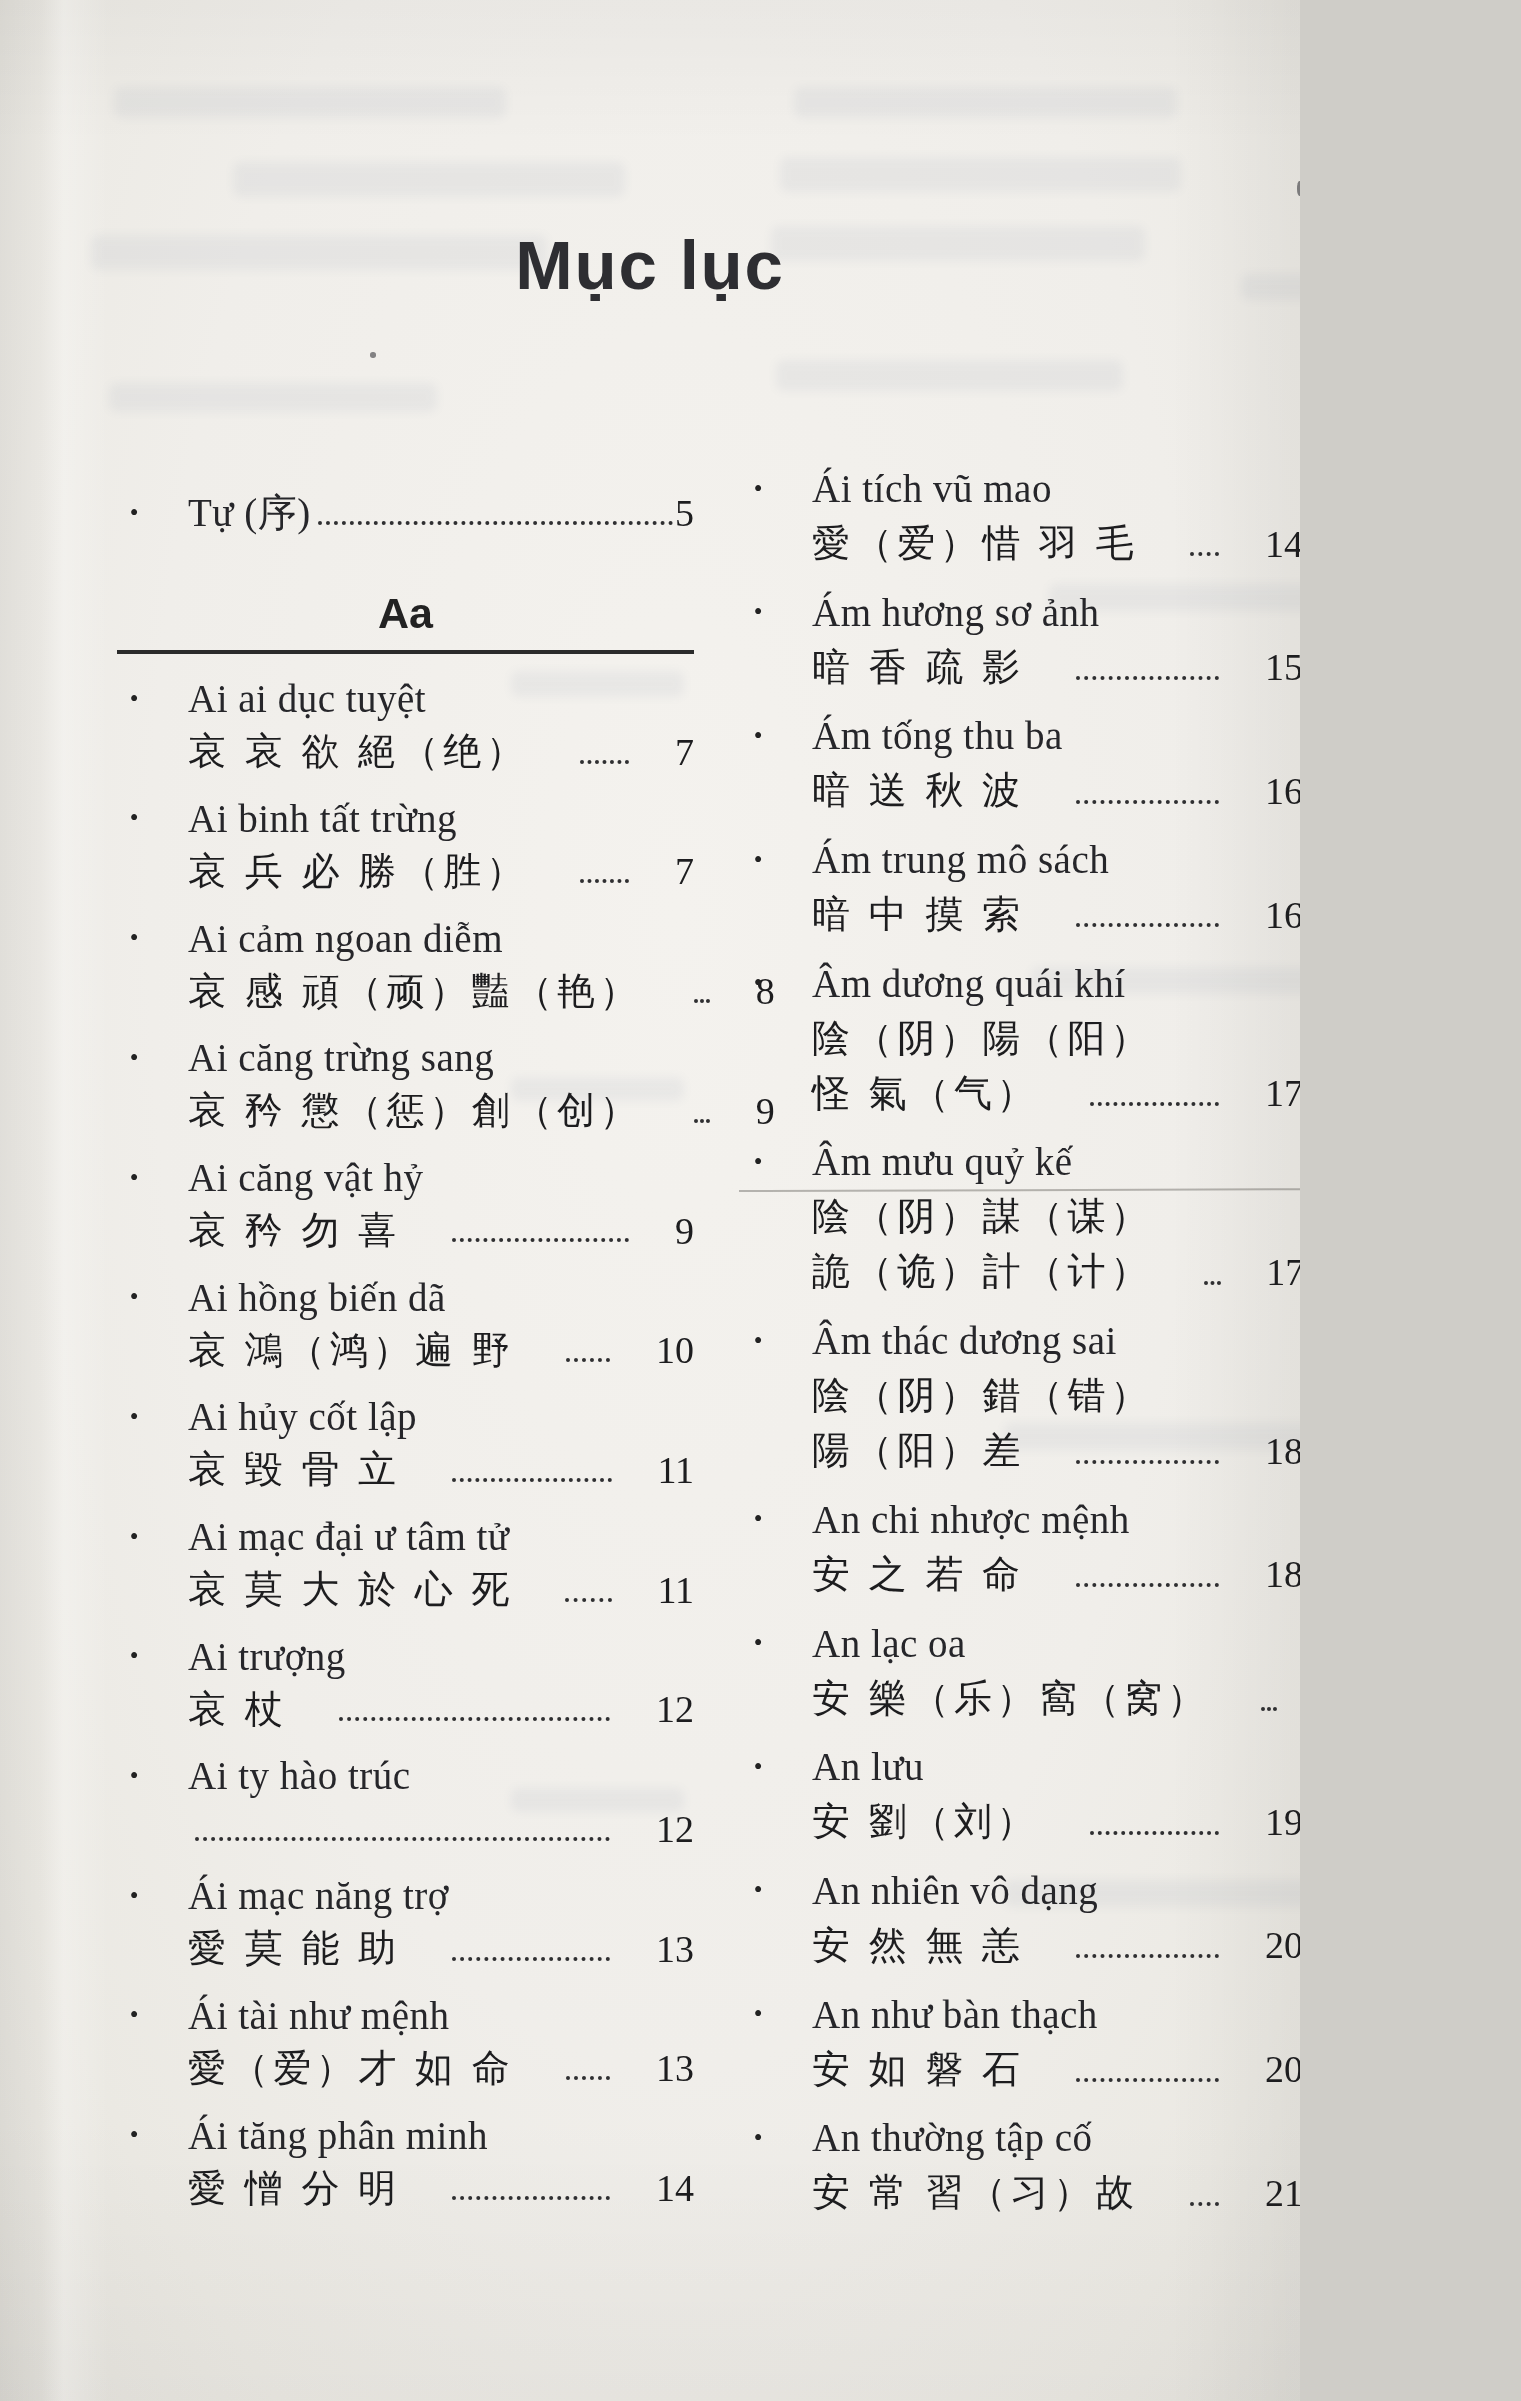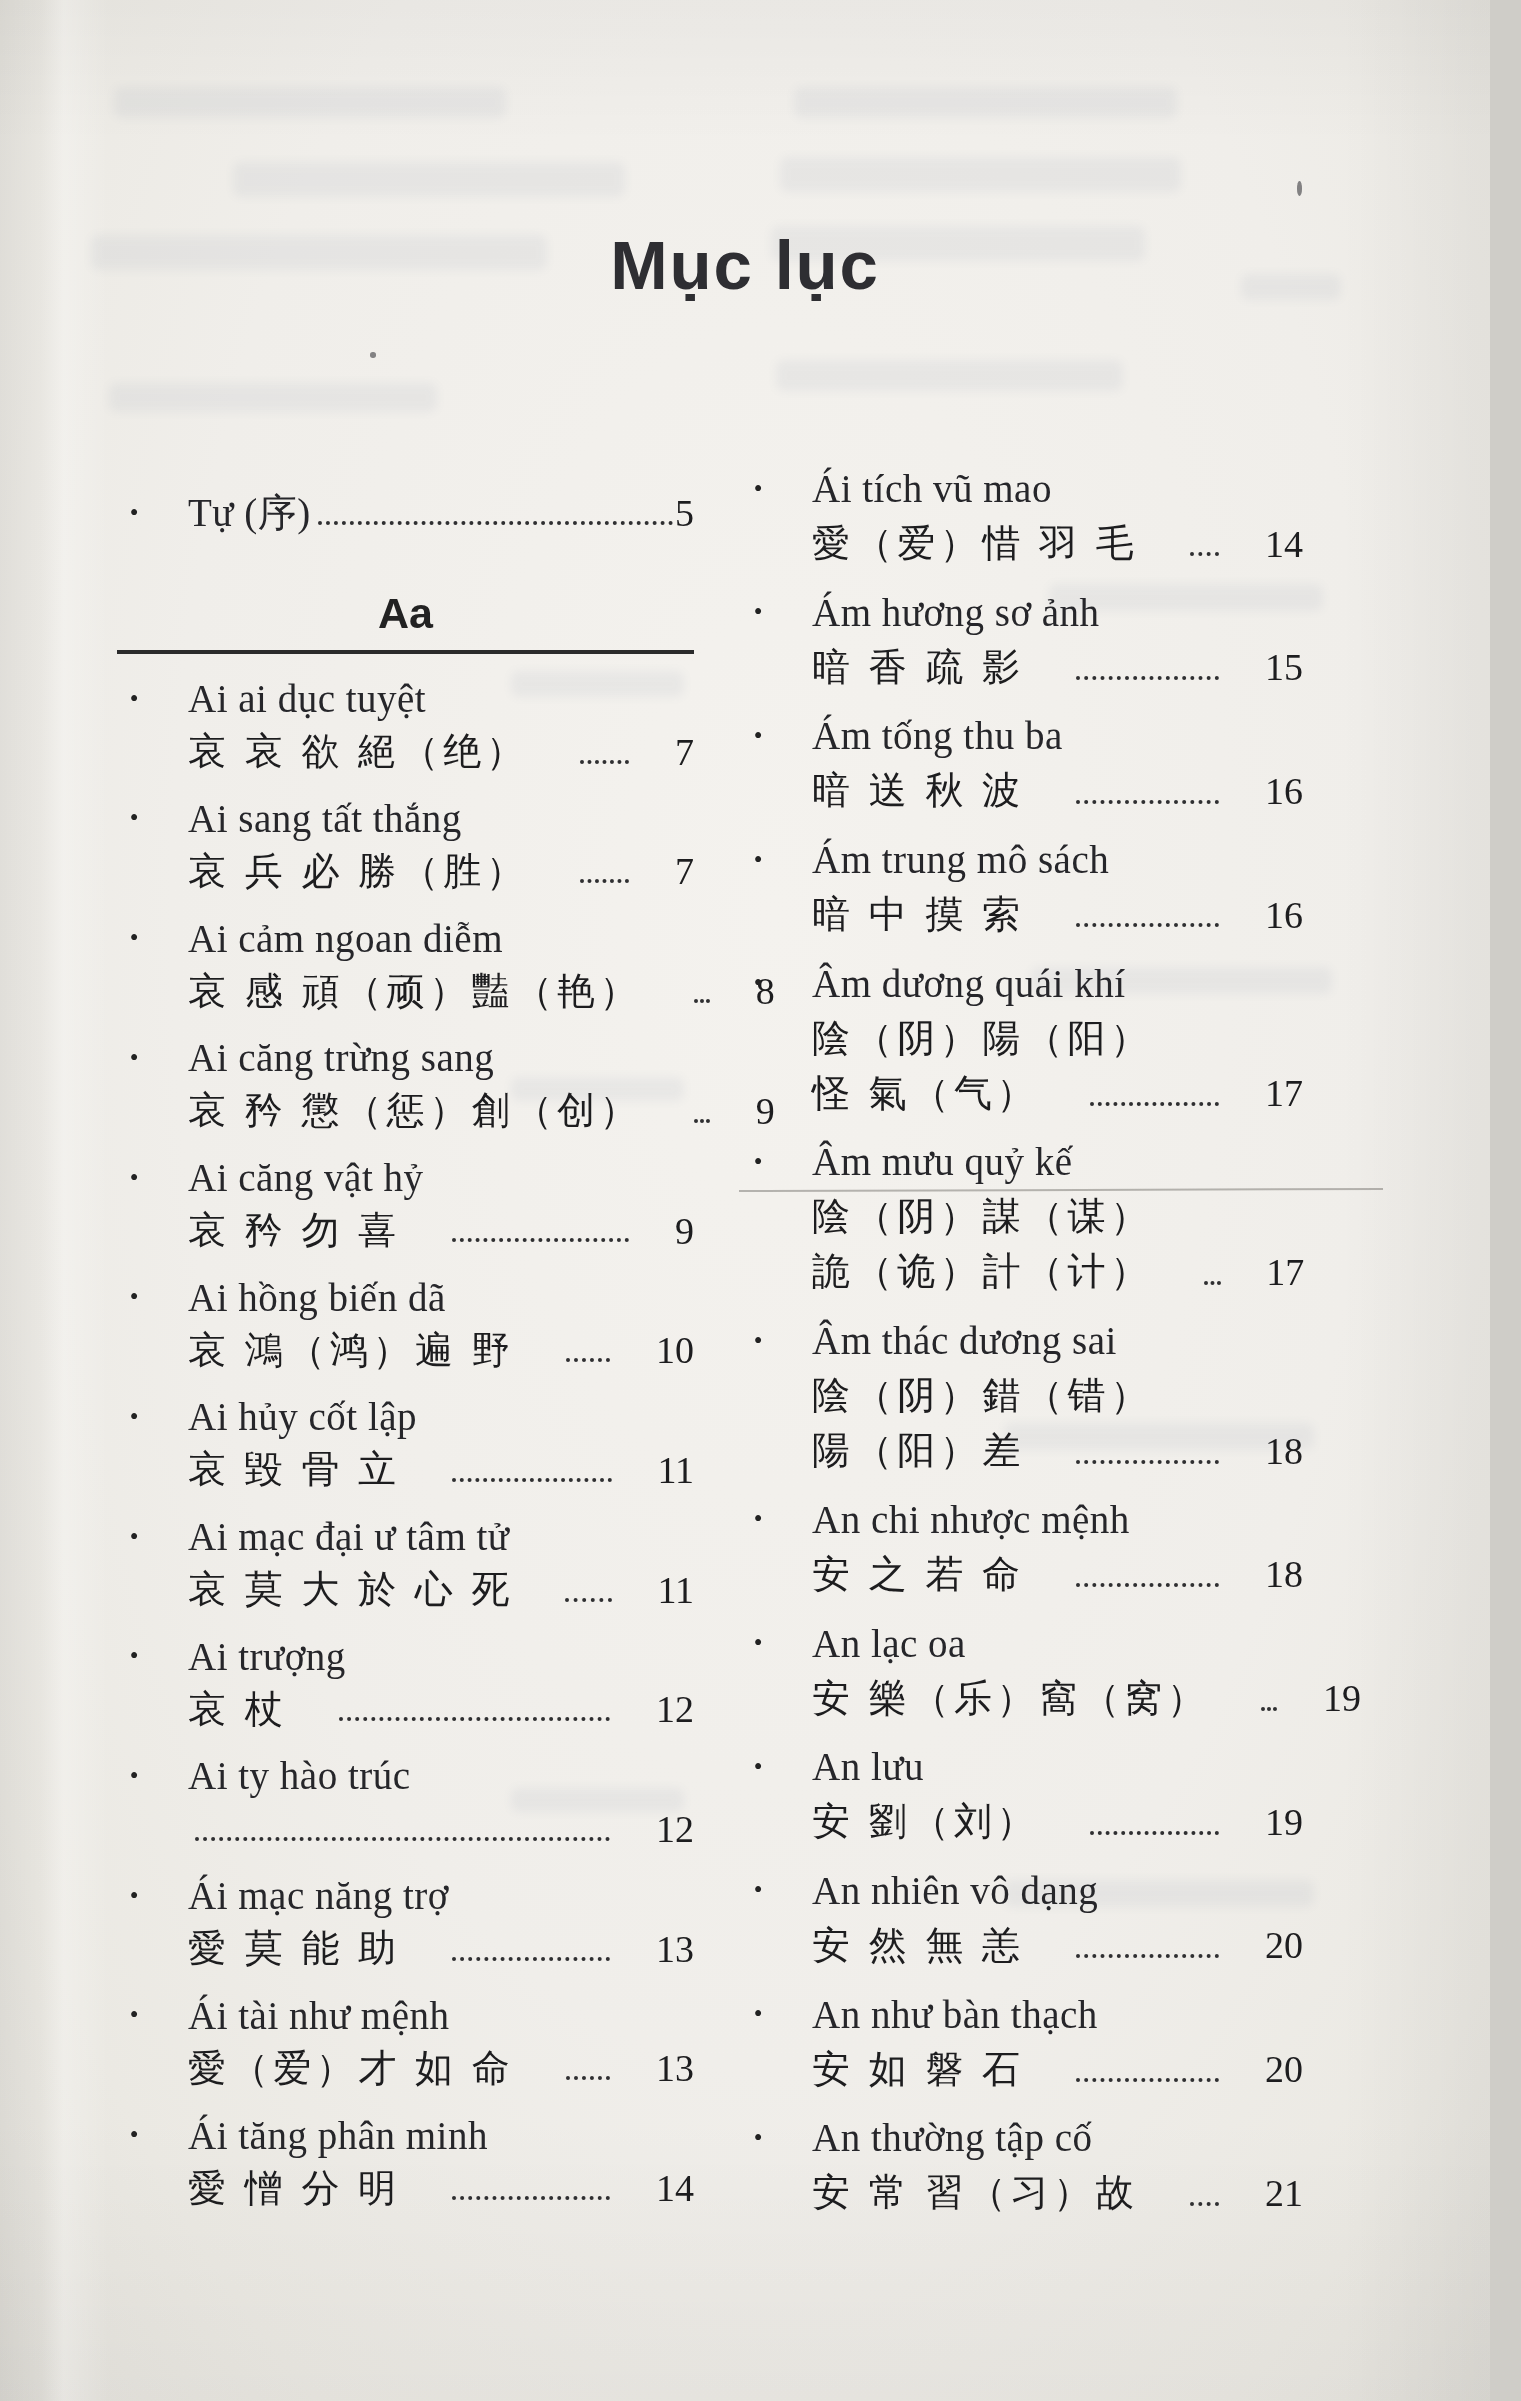--- a/index.html
+++ b/index.html
@@ -1,17 +1,17 @@
 <!DOCTYPE html>
 <html style="font-size:14.6px"><head>
 <meta charset="utf-8">
 <style>
   html,body{margin:0;padding:0;background:#cfcdc8;}
   .page{
-    position:relative;width:1490px;height:2401px;overflow:hidden;
+    position:relative;width:1300px;height:2401px;overflow:hidden;
     background:
       linear-gradient(90deg, rgba(0,0,0,0.055) 0px, rgba(0,0,0,0.02) 41px, rgba(255,255,255,0.25) 64px, rgba(255,255,255,0) 109px),
       linear-gradient(90deg, rgba(0,0,0,0) 90%, rgba(0,0,0,0.045) 99%),
       linear-gradient(180deg, rgba(0,0,0,0.03) 0%, rgba(0,0,0,0) 6%, rgba(0,0,0,0) 88%, rgba(0,0,0,0.035) 100%),
       radial-gradient(ellipse at 52% 38%, #f4f2ee 0%, #f0eeea 55%, #ebe9e3 82%, #e5e3dd 100%);
     font-family:"Liberation Serif","DejaVu Serif",serif;
     color:#26262a;
   }
   .title{
     position:absolute;top:226px;left:0;width:100%;margin:0;
@@ -89,21 +89,21 @@
           </div>
           <div class="line cn-line">
             <span class="cn">哀 哀 欲 絕（绝）</span>
             <span class="leader"></span>
             <span class="pagenum">7</span>
           </div>
         </div>
         <div class="entry">
           <div class="line viet-line">
             <span class="bullet">•</span>
-            <span class="viet">Ai sang tất thắng</span>
+            <span class="viet">Ai binh tất trừng</span>
           </div>
           <div class="line cn-line">
             <span class="cn">哀 兵 必 勝（胜）</span>
             <span class="leader"></span>
             <span class="pagenum">7</span>
           </div>
         </div>
         <div class="entry">
           <div class="line viet-line">
             <span class="bullet">•</span>

